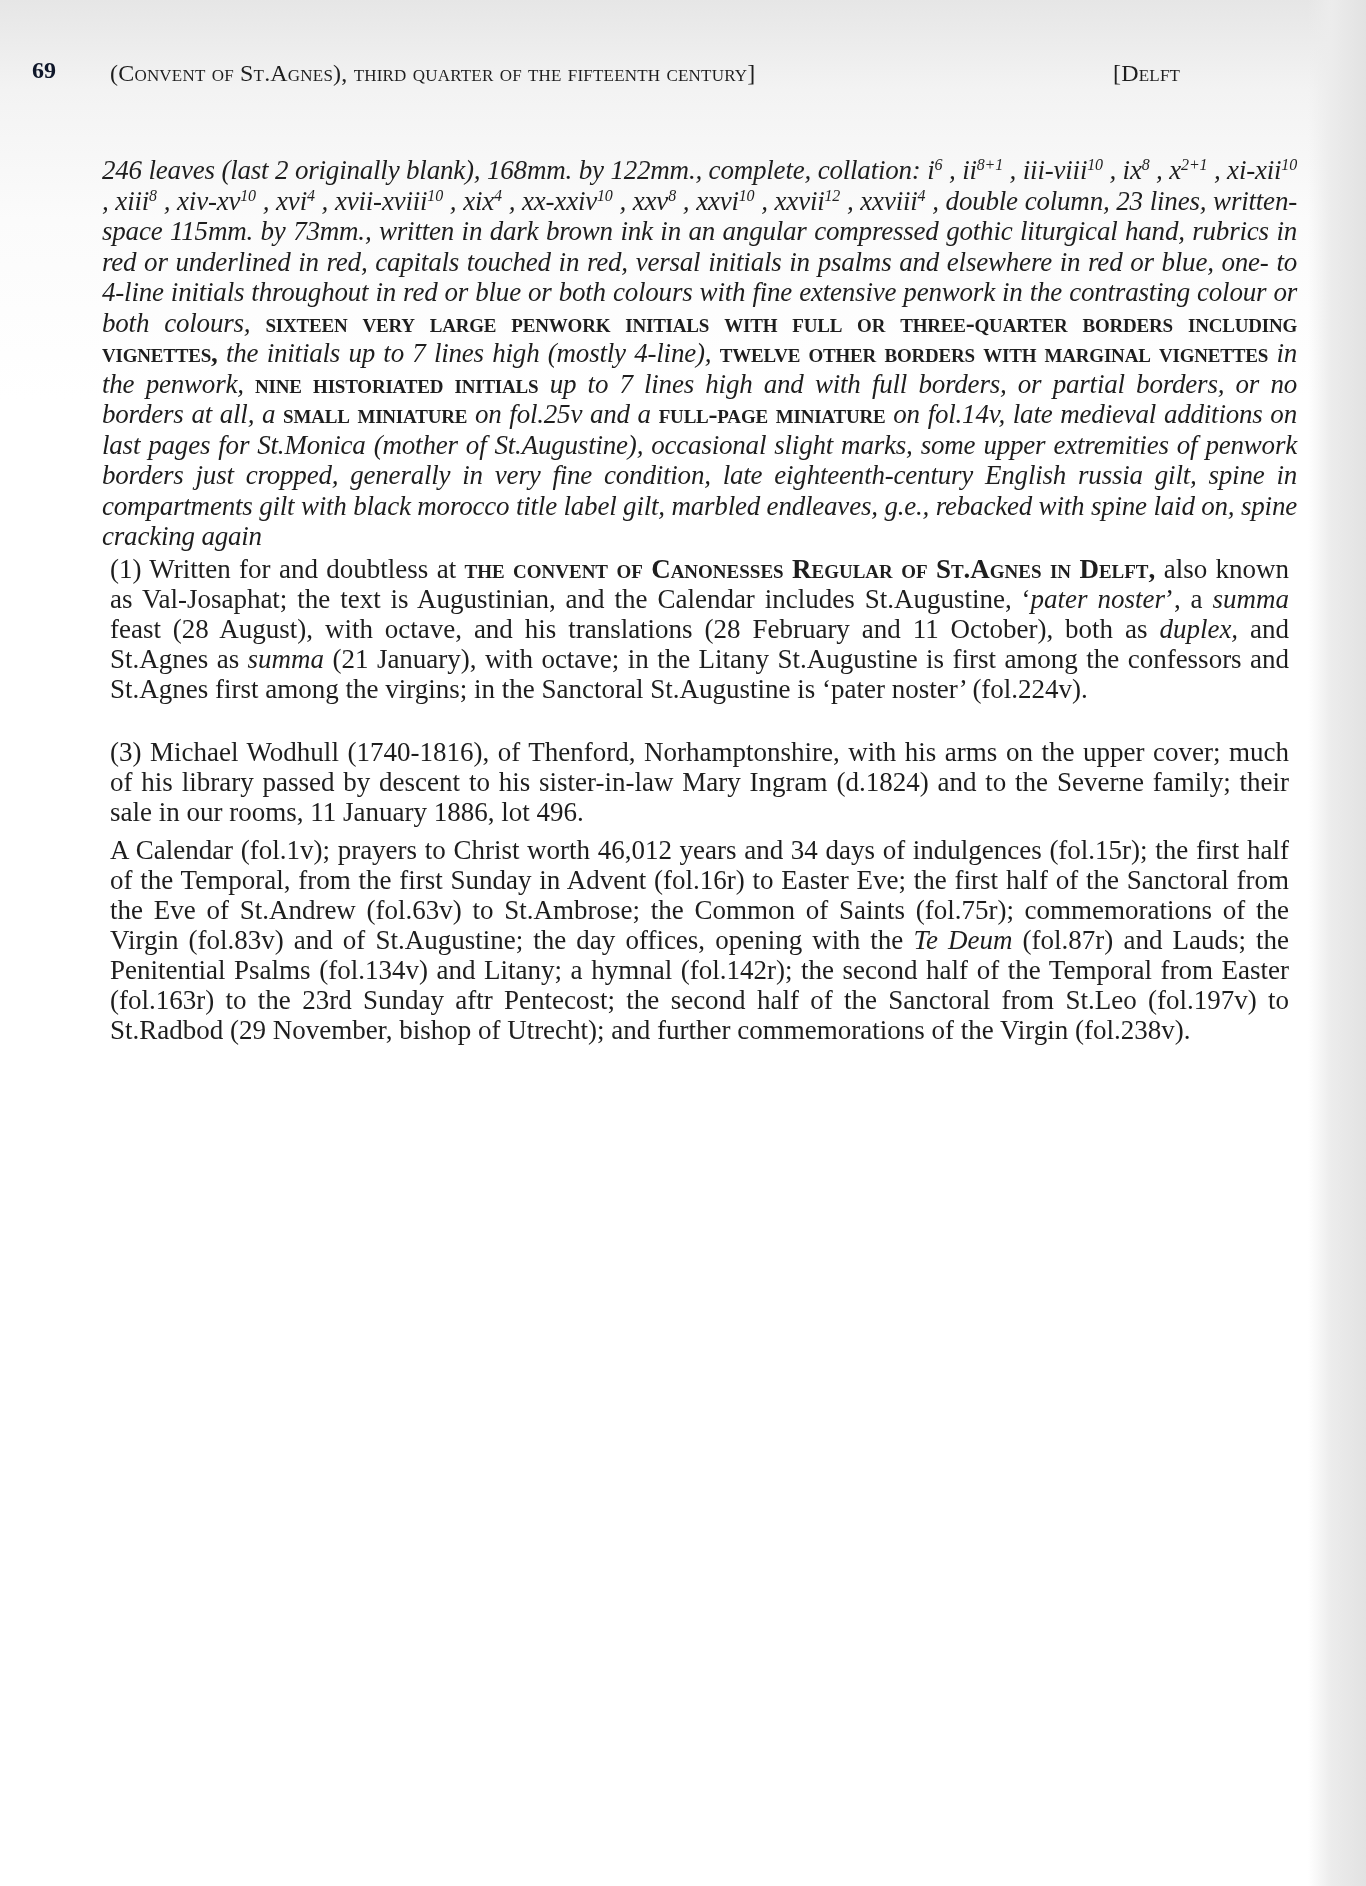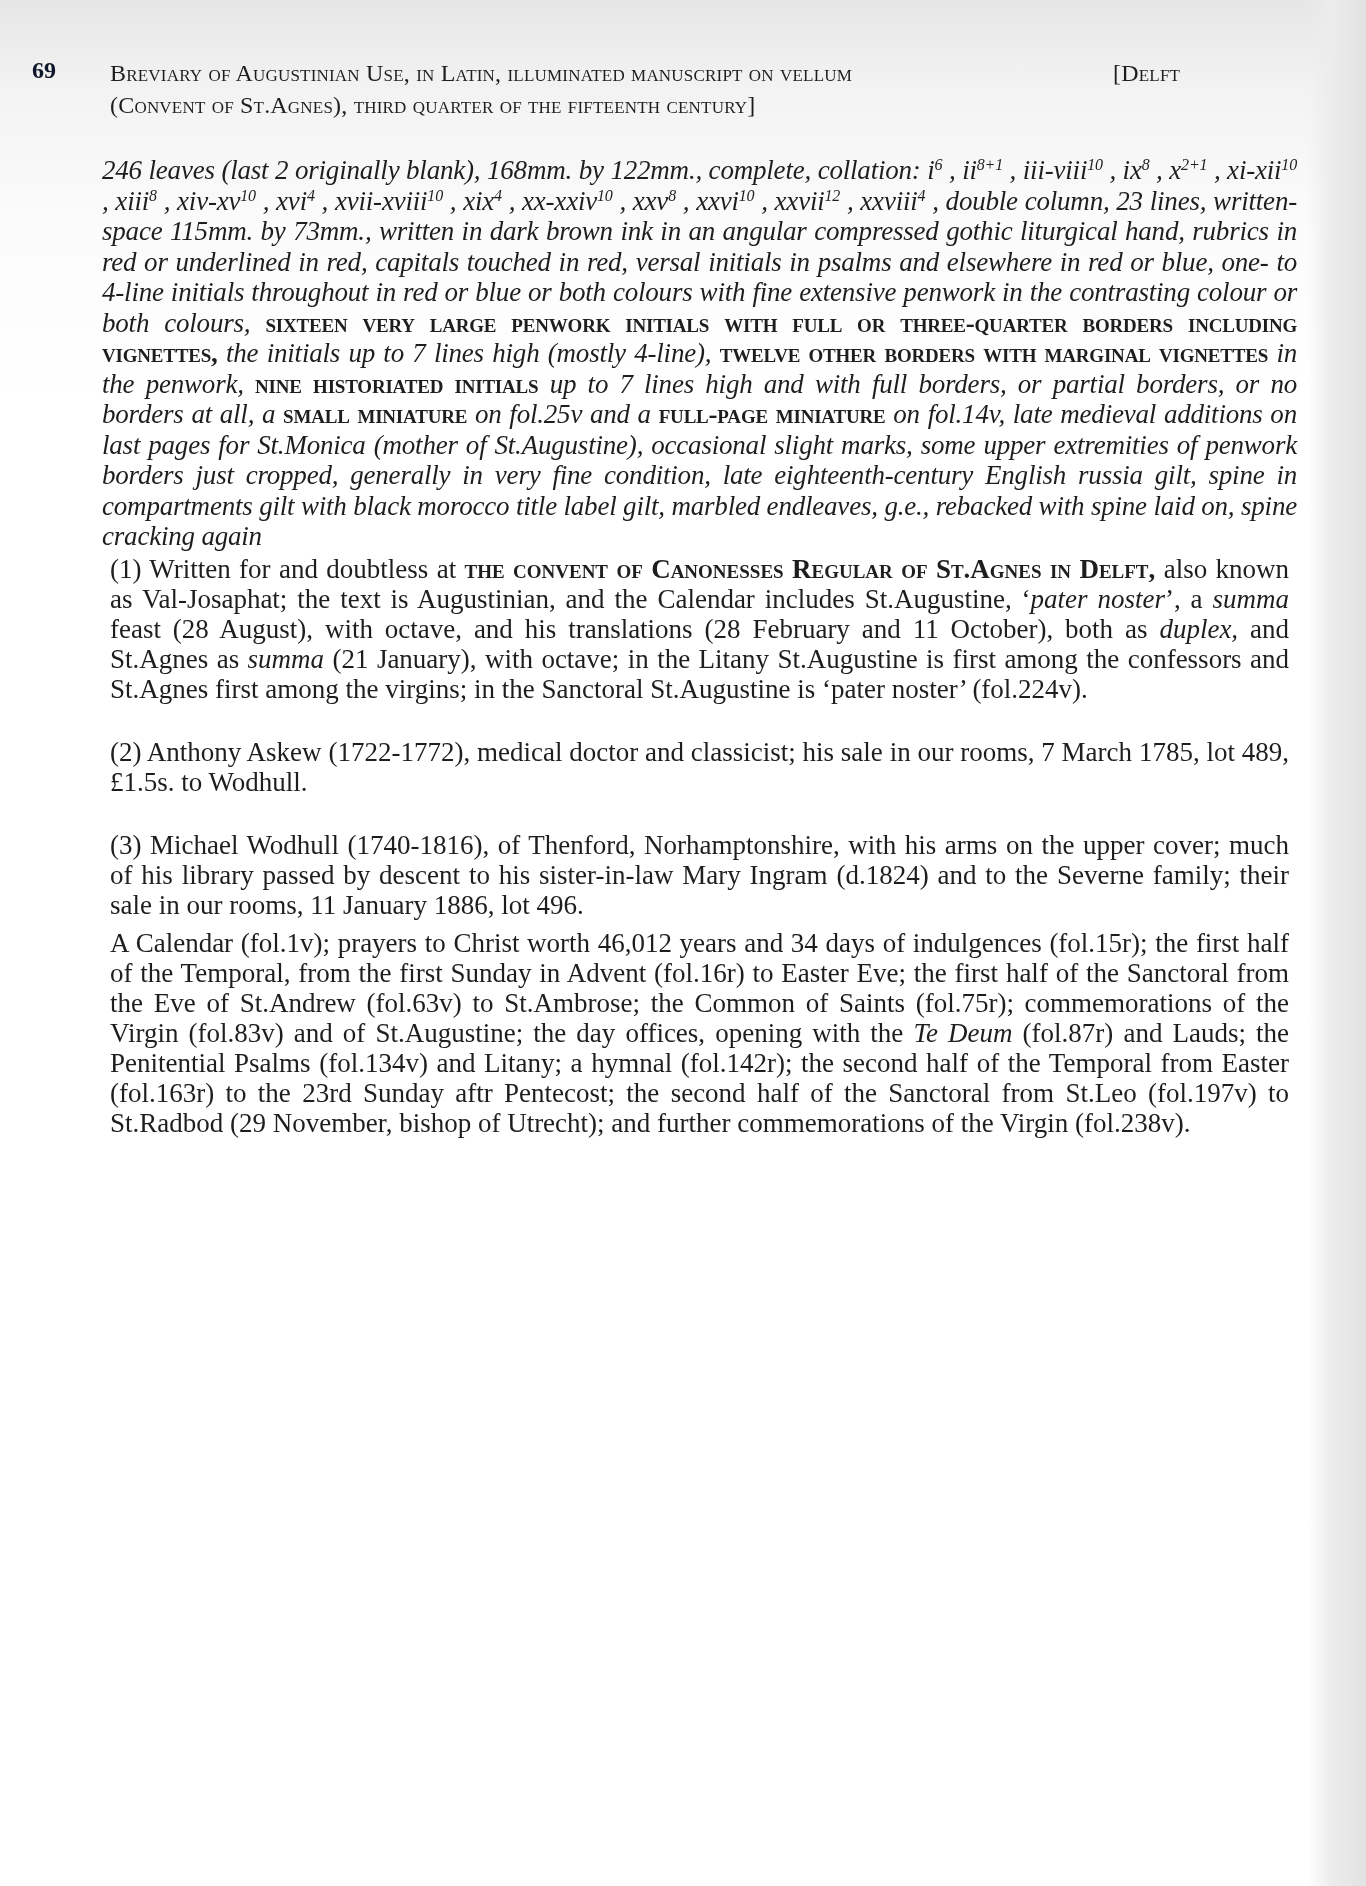--- a/index.html
+++ b/index.html
@@ -46,21 +46,20 @@
   em { font-style: italic; }
 </style>
 </head>
 <body>
 
 <div class="edge-shadow"></div>
 
 <div class="lot-number">69</div>
 
 <div class="title-block">
-  <span class="line">Breviary of Augustinian Use, in Latin, illuminated manuscript on vellum</span>
   <span class="place">[Delft</span>
   <span class="line">(Convent of St.Agnes), third quarter of the fifteenth century]</span>
 </div>
 
 <div class="content">
   <div class="description">
     <span>246 leaves (last 2 originally blank), 168mm. by 122mm., complete, collation:</span>
     <span id="collation"><span>i<sup>6</sup></span> , <span>ii<sup>8+1</sup></span> , <span>iii-viii<sup>10</sup></span> , <span>ix<sup>8</sup></span> , <span>x<sup>2+1</sup></span> , <span>xi-xii<sup>10</sup></span> , <span>xiii<sup>8</sup></span> , <span>xiv-xv<sup>10</sup></span> , <span>xvi<sup>4</sup></span> , <span>xvii-xviii<sup>10</sup></span> , <span>xix<sup>4</sup></span> , <span>xx-xxiv<sup>10</sup></span> , <span>xxv<sup>8</sup></span> , <span>xxvi<sup>10</sup></span> , <span>xxvii<sup>12</sup></span> , <span>xxviii<sup>4</sup></span> , </span>
     <span>double column, 23 lines, written-space 115mm. by 73mm., written in dark brown ink in an angular compressed gothic liturgical hand, rubrics in red or underlined in red, capitals touched in red, versal initials in psalms and elsewhere in red or blue, one- to 4-line initials throughout in red or blue or both colours with fine extensive penwork in the contrasting colour or both colours,</span>
     <span class="sc">sixteen very large penwork initials with full or three-quarter borders including vignettes,</span>
@@ -70,20 +69,19 @@
     <span class="sc">nine historiated initials</span>
     <span>up to 7 lines high and with full borders, or partial borders, or no borders at all, a</span>
     <span class="sc">small miniature</span>
     <span>on fol.25v and a</span>
     <span class="sc">full-page miniature</span>
     <span>on fol.14v, late medieval additions on last pages for St.Monica (mother of St.Augustine), occasional slight marks, some upper extremities of penwork borders just cropped, generally in very fine condition, late eighteenth-century English russia gilt, spine in compartments gilt with black morocco title label gilt, marbled endleaves, g.e., rebacked with spine laid on, spine cracking again</span>
   </div>
 
   <div class="prov">
     <p><span>(1) Written for and doubtless at</span> <span class="sc">the convent of Canonesses Regular of St.Agnes in Delft,</span> <span>also known as Val-Josaphat; the text is Augustinian, and the Calendar includes St.Augustine, ‘</span><em>pater noster</em><span>’, a</span> <em>summa</em> <span>feast (28 August), with octave, and his translations (28 February and 11 October), both as</span> <em>duplex,</em> <span>and St.Agnes as</span> <em>summa</em> <span>(21 January), with octave; in the Litany St.Augustine is first among the confessors and St.Agnes first among the virgins; in the Sanctoral St.Augustine is ‘pater noster’ (fol.224v).</span></p>
-    <p>(2) Anthony Askew (1722-1772), medical doctor and classicist; his sale in our rooms, 7 March 1785, lot 489, £1.5s. to Wodhull.</p>
     <p>(3) Michael Wodhull (1740-1816), of Thenford, Norhamptonshire, with his arms on the upper cover; much of his library passed by descent to his sister-in-law Mary Ingram (d.1824) and to the Severne family; their sale in our rooms, 11 January 1886, lot 496.</p>
   </div>
 
   <div class="text-section">
     <p><span>A Calendar (fol.1v); prayers to Christ worth 46,012 years and 34 days of indulgences (fol.15r); the first half of the Temporal, from the first Sunday in Advent (fol.16r) to Easter Eve; the first half of the Sanctoral from the Eve of St.Andrew (fol.63v) to St.Ambrose; the Common of Saints (fol.75r); commemorations of the Virgin (fol.83v) and of St.Augustine; the day offices, opening with the</span> <em>Te Deum</em> <span>(fol.87r) and Lauds; the Penitential Psalms (fol.134v) and Litany; a hymnal (fol.142r); the second half of the Temporal from Easter (fol.163r) to the 23rd Sunday aftr Pentecost; the second half of the Sanctoral from St.Leo (fol.197v) to St.Radbod (29 November, bishop of Utrecht); and further commemorations of the Virgin (fol.238v).</span></p>
   </div>
 </div>
 
 </body></html>

